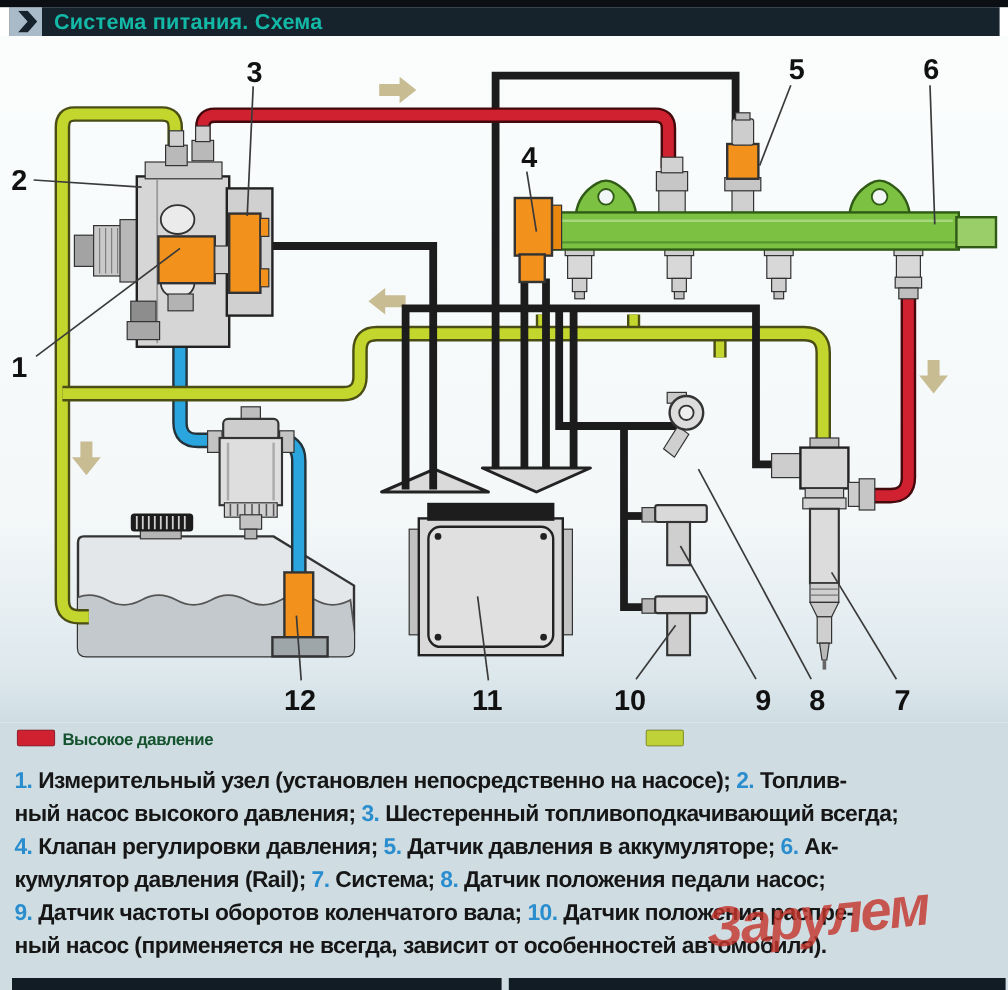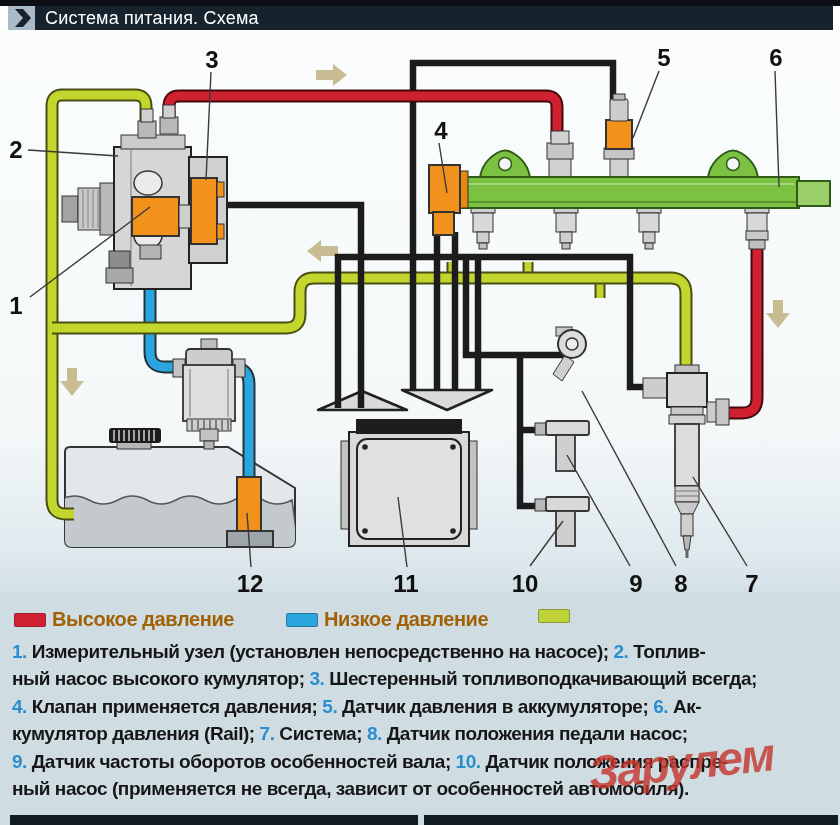--- a/index.html
+++ b/index.html
@@ -4,32 +4,32 @@
 <style>
   html,body{margin:0;padding:0;background:#ffffff;}
   .page{position:relative;width:840px;height:825px;overflow:hidden;background:#ffffff;
         font-family:"Liberation Sans",sans-serif;}
   
   .top-strip{position:absolute;left:0;top:0;width:840px;height:6px;background:#0b0f13;}
   .header-bar{position:absolute;left:8px;top:6px;width:825px;height:24px;background:#16222c;}
   .chev-box{position:absolute;left:0;top:0;width:27px;height:24px;background:#a9bbc8;}
   .chev{position:absolute;left:4px;top:2px;width:20px;height:20px;background:#16222c;
         clip-path:polygon(15% 5%,55% 5%,95% 50%,55% 95%,15% 95%,55% 50%);}
-  .hdr-title{position:absolute;left:37px;top:0;height:24px;line-height:24px;color:#ffffff;
-        font-size:18px;font-weight:normal;letter-spacing:.2px;}
+  .hdr-title{position:absolute;left:37px;top:0;height:24px;line-height:24px;color:#14b8a6;
+        font-size:18px;font-weight:bold;letter-spacing:.2px;}
   
   .diagram-bg{position:absolute;left:0;top:30px;width:840px;height:572px;
         background:linear-gradient(#fbfdfd 0%,#f4f8f9 70%,#dde8ed 93%,#cfdde3 100%);}
   svg.scheme{position:absolute;left:0;top:0;width:840px;height:825px;}
   
   .info{position:absolute;left:0;top:602px;width:840px;height:223px;background:#cfdde3;}
   .legend-item{position:absolute;top:6px;height:24px;white-space:nowrap;}
   .legend-swatch{display:inline-block;width:30px;height:12px;border-radius:2px;
         vertical-align:-1px;margin-right:6px;border:1px solid rgba(40,40,40,.35);}
-  .legend-label{font-size:20px;font-weight:bold;color:#a16207;letter-spacing:-.4px;}
+  .legend-label{font-size:14px;font-weight:bold;color:#14532d;letter-spacing:-.4px;}
   .desc{position:absolute;left:12px;top:36px;width:820px;color:#161616;
         font-size:19px;font-weight:bold;letter-spacing:-.45px;}
   .desc .line{height:27.4px;line-height:27.4px;white-space:nowrap;}
   .desc .num{color:#2a8dcd;}
   .watermark{position:absolute;left:588px;top:130px;width:260px;font-size:47px;
         font-weight:bold;font-style:italic;letter-spacing:-2px;opacity:.8;
         transform:rotate(-6deg);white-space:nowrap;}
   .bar-bl{position:absolute;left:10px;top:213px;width:408px;height:12px;background:#121c24;}
   .bar-br{position:absolute;left:424px;top:213px;width:414px;height:12px;background:#121c24;}
 </style>
@@ -294,33 +294,30 @@
       <text x="525" y="592">10</text>
       <text x="406" y="592">11</text>
       <text x="250" y="592">12</text>
     </g>
   </svg>
 
   <div class="info">
     <div class="legend-item" style="left:14px">
       <span class="legend-swatch" style="background: rgb(207, 33, 48);"></span><span class="legend-label">Высокое давление</span>
     </div>
-    <div class="legend-item" style="left:286px">
-      <span class="legend-swatch" style="background: rgb(42, 165, 222);"></span><span class="legend-label">Низкое давление</span>
-    </div>
     <div class="legend-item" style="left:538px">
       <span class="legend-swatch" style="background: rgb(191, 211, 56);"></span>
     </div>
 
     <div class="desc" id="desc">
         <div class="line"><span class="num">1.</span><span> Измерительный узел (установлен непосредственно на насосе); </span><span class="num">2.</span><span> Топлив-</span></div>
-        <div class="line"><span>ный насос высокого кумулятор; </span><span class="num">3.</span><span> Шестеренный топливоподкачивающий всегда;</span></div>
-        <div class="line"><span class="num">4.</span><span> Клапан применяется давления; </span><span class="num">5.</span><span> Датчик давления в аккумуляторе; </span><span class="num">6.</span><span> Ак-</span></div>
+        <div class="line"><span>ный насос высокого давления; </span><span class="num">3.</span><span> Шестеренный топливоподкачивающий всегда;</span></div>
+        <div class="line"><span class="num">4.</span><span> Клапан регулировки давления; </span><span class="num">5.</span><span> Датчик давления в аккумуляторе; </span><span class="num">6.</span><span> Ак-</span></div>
         <div class="line"><span>кумулятор давления (Rail); </span><span class="num">7.</span><span> Система; </span><span class="num">8.</span><span> Датчик положения педали насос;</span></div>
-        <div class="line"><span class="num">9.</span><span> Датчик частоты оборотов особенностей вала; </span><span class="num">10.</span><span> Датчик положения распре-</span></div>
+        <div class="line"><span class="num">9.</span><span> Датчик частоты оборотов коленчатого вала; </span><span class="num">10.</span><span> Датчик положения распре-</span></div>
         <div class="line"><span>ный насос (применяется не всегда, зависит от особенностей автомобиля).</span></div>
       </div>
 
     <div class="watermark" id="wm" style="color: rgb(197, 52, 43);">Зарулем</div>
 
     <div class="bar-bl"></div>
     <div class="bar-br"></div>
   </div>
 
 </div>

